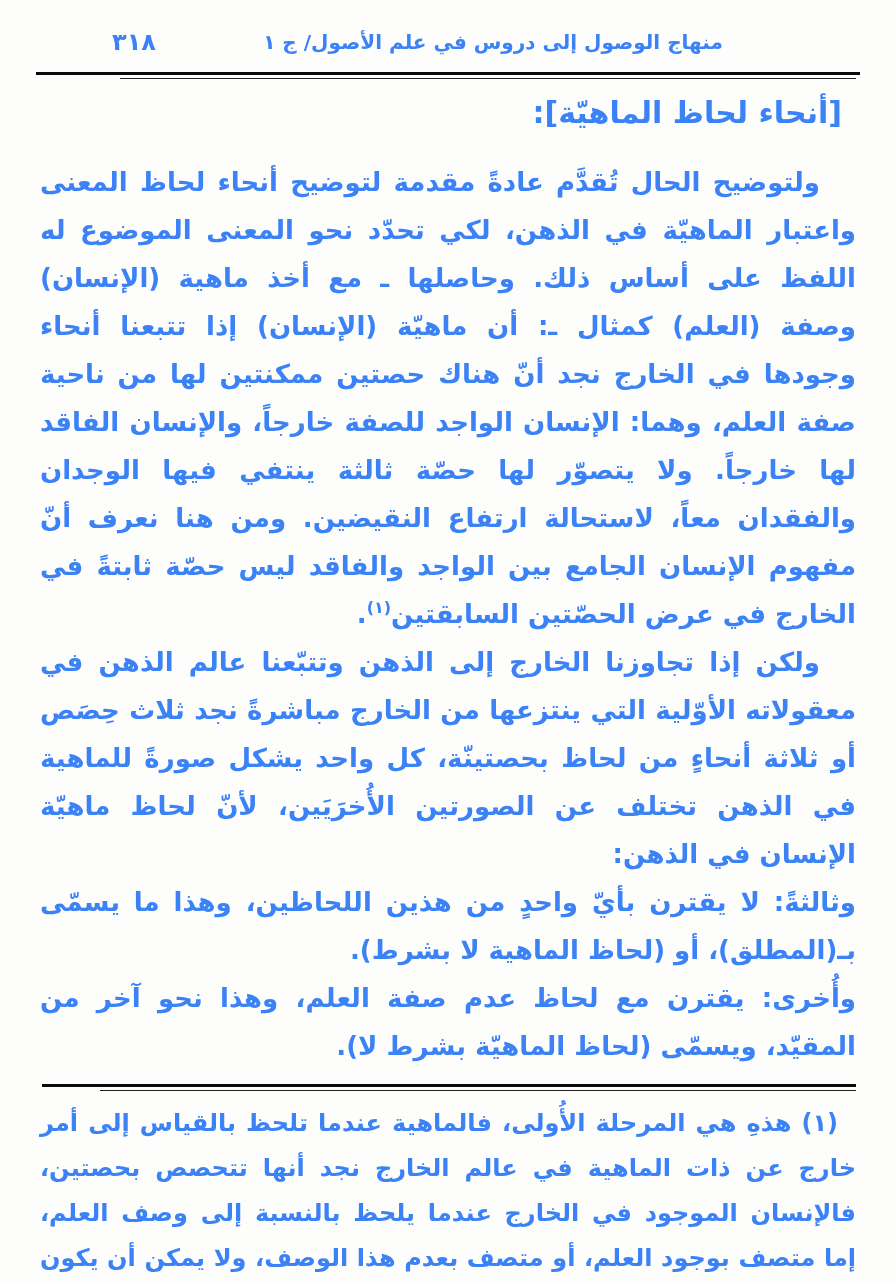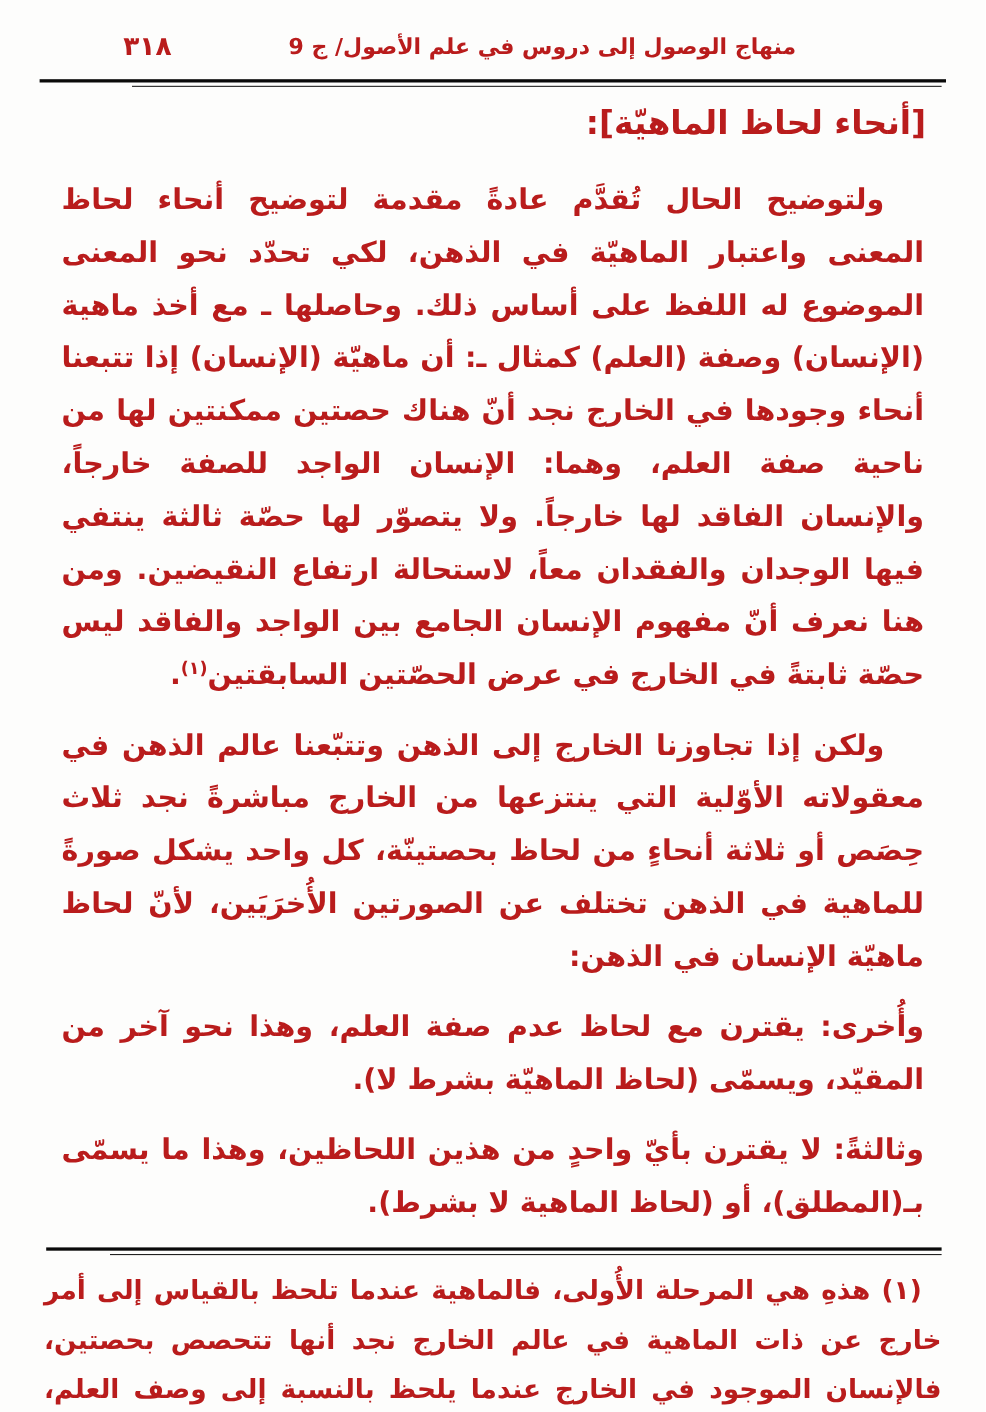--- a/index.html
+++ b/index.html
@@ -8,21 +8,21 @@
     background: #ffffff;
   }
   .page {
     position: relative;
     width: 896px;
     height: 1284px;
     background: #fdfdfc;
     overflow: hidden;
     direction: rtl;
     font-family: "DejaVu Sans", sans-serif;
-    color: #b91c1c;
+    color: #3b82f6;
   }
   
   .running-header {
     position: absolute;
     top: 0; left: 0; right: 0;
     height: 86px;
   }
   .book-title {
     position: absolute;
     top: 30px;
@@ -64,21 +64,21 @@
     left: 40px;
   }
   .section-heading {
     font-size: 30px;
     font-weight: bold;
     line-height: 42px;
     text-align: right;
     margin: 0 14px 24px 0;
   }
   .body-par {
-    margin: 16px;
+    margin: 0;
     font-size: 26px;
     font-weight: bold;
     line-height: 48px;
     text-align: justify;
     text-align-last: right;
   }
   .indent {
     text-indent: 36px;
   }
   .footnote-ref {
@@ -111,37 +111,37 @@
     text-indent: 18px;
   }
 </style>
 </head>
 <body>
 
 <div class="page">
 
   <div class="running-header">
     <div class="page-number">٣١٨</div>
-    <div class="book-title">منهاج الوصول إلى دروس في علم الأصول/ ج 9</div>
+    <div class="book-title">منهاج الوصول إلى دروس في علم الأصول/ ج ١</div>
     <div class="header-rule-thick"></div>
     <div class="header-rule-thin"></div>
   </div>
 
   <div class="content">
 
     <h1 class="section-heading">[أنحاء لحاظ الماهيّة]:</h1>
 
     <p class="body-par indent"><span>ولتوضيح الحال تُقدَّم عادةً مقدمة لتوضيح أنحاء لحاظ المعنى واعتبار الماهيّة في الذهن، لكي تحدّد نحو المعنى الموضوع له اللفظ على أساس ذلك. وحاصلها ـ مع أخذ ماهية (الإنسان) وصفة (العلم) كمثال ـ: أن ماهيّة (الإنسان) إذا تتبعنا أنحاء وجودها في الخارج نجد أنّ هناك حصتين ممكنتين لها من ناحية صفة العلم، وهما: الإنسان الواجد للصفة خارجاً، والإنسان الفاقد لها خارجاً. ولا يتصوّر لها حصّة ثالثة ينتفي فيها الوجدان والفقدان معاً، لاستحالة ارتفاع النقيضين. ومن هنا نعرف أنّ مفهوم الإنسان الجامع بين الواجد والفاقد ليس حصّة ثابتةً في الخارج في عرض الحصّتين السابقتين</span><span class="footnote-ref">(١)</span><span>.</span></p>
 
     <p class="body-par indent">ولكن إذا تجاوزنا الخارج إلى الذهن وتتبّعنا عالم الذهن في معقولاته الأوّلية التي ينتزعها من الخارج مباشرةً نجد ثلاث حِصَص أو ثلاثة أنحاءٍ من لحاظ بحصتينّة، كل واحد يشكل صورةً للماهية في الذهن تختلف عن الصورتين الأُخرَيَين، لأنّ لحاظ ماهيّة الإنسان في الذهن:</p>
 
 
+    <p class="body-par">وثالثةً: لا يقترن بأيّ واحدٍ من هذين اللحاظين، وهذا ما يسمّى بـ(المطلق)، أو (لحاظ الماهية لا بشرط).</p>
+
     <p class="body-par">وأُخرى: يقترن مع لحاظ عدم صفة العلم، وهذا نحو آخر من المقيّد، ويسمّى (لحاظ الماهيّة بشرط لا).</p>
-
-    <p class="body-par">وثالثةً: لا يقترن بأيّ واحدٍ من هذين اللحاظين، وهذا ما يسمّى بـ(المطلق)، أو (لحاظ الماهية لا بشرط).</p>
 
     <div class="footnote-sep">
       <div class="footnote-rule-thick"></div>
       <div class="footnote-rule-thin"></div>
     </div>
 
     <p class="footnote-par">(١) هذهِ هي المرحلة الأُولى، فالماهية عندما تلحظ بالقياس إلى أمر خارج عن ذات الماهية في عالم الخارج نجد أنها تتحصص بحصتين، فالإنسان الموجود في الخارج عندما يلحظ بالنسبة إلى وصف العلم، إما متصف بوجود العلم، أو متصف بعدم هذا الوصف، ولا يمكن أن يكون للماهية قسم ثالث في الخارج، بحيث لا تتصف بوصف العلم، ولا بعدم العلم، لأنه يستلزم ارتفاع النقيضين، فكل من وجود الوصف وعدمه نقيض للآخر، ومن المستحيل ارتفاعهما معاً. فللماهية نحوان فقط من الوجود في عالم الخارج.</p>
 
   </div>
 

